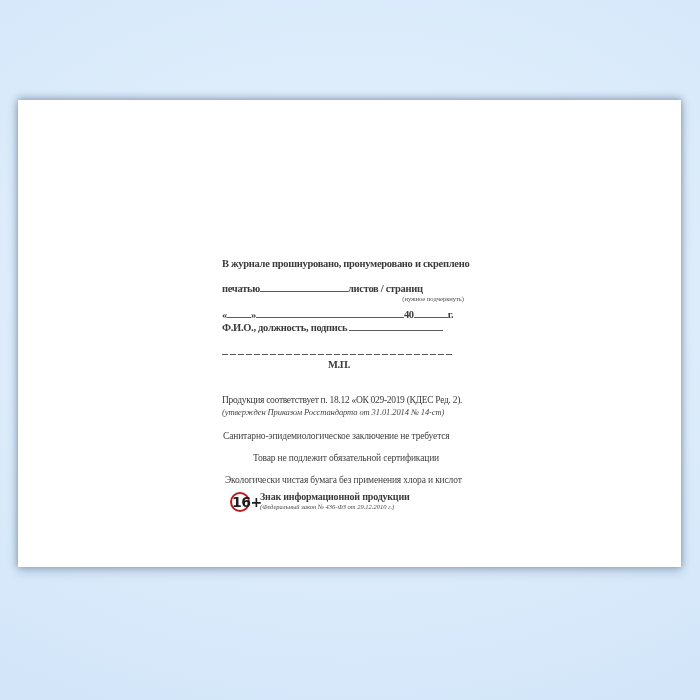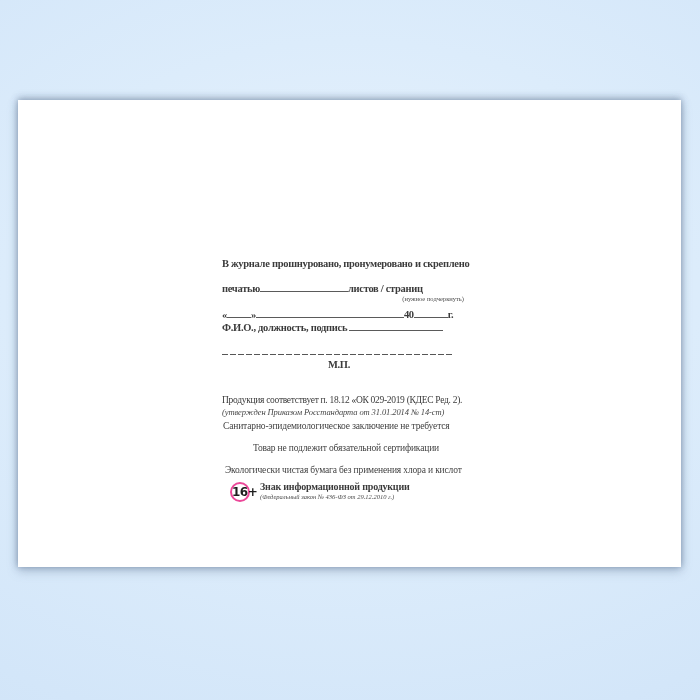--- a/index.html
+++ b/index.html
@@ -107,39 +107,39 @@
   }
 
   .note {
     font-size: 9.5px;
     letter-spacing: -0.15px;
     line-height: 12px;
     margin-top: 10px;
     white-space: nowrap;
     color: #424242;
   }
-  .note.first { margin-top: 2px; padding-left: 1px; }
+  .note.first { margin-top: 12px; padding-left: 1px; }
   .note.n2 { padding-left: 4px; text-align: center; }
   .note.n3 { padding-left: 3px; }
 
   .agemark {
     margin-top: 5px;
     display: flex;
     align-items: flex-start;
   }
   .badge {
     flex: 0 0 auto;
     width: 16px;
     height: 16px;
     margin-left: 8px;
     margin-top: 1px;
-    border: 2px solid #ec4899;
+    border: 2px solid #b91c1c;
     border-radius: 50%;
     font-family: "DejaVu Sans", sans-serif;
-    font-size: 12px;
+    font-size: 14px;
     font-weight: bold;
     line-height: 16px;
     text-align: center;
     letter-spacing: -0.5px;
     color: #1d1d1d;
   }
   .agetext { margin-left: 10px; }
   .agelabel {
     font-size: 10px;
     font-weight: bold;

